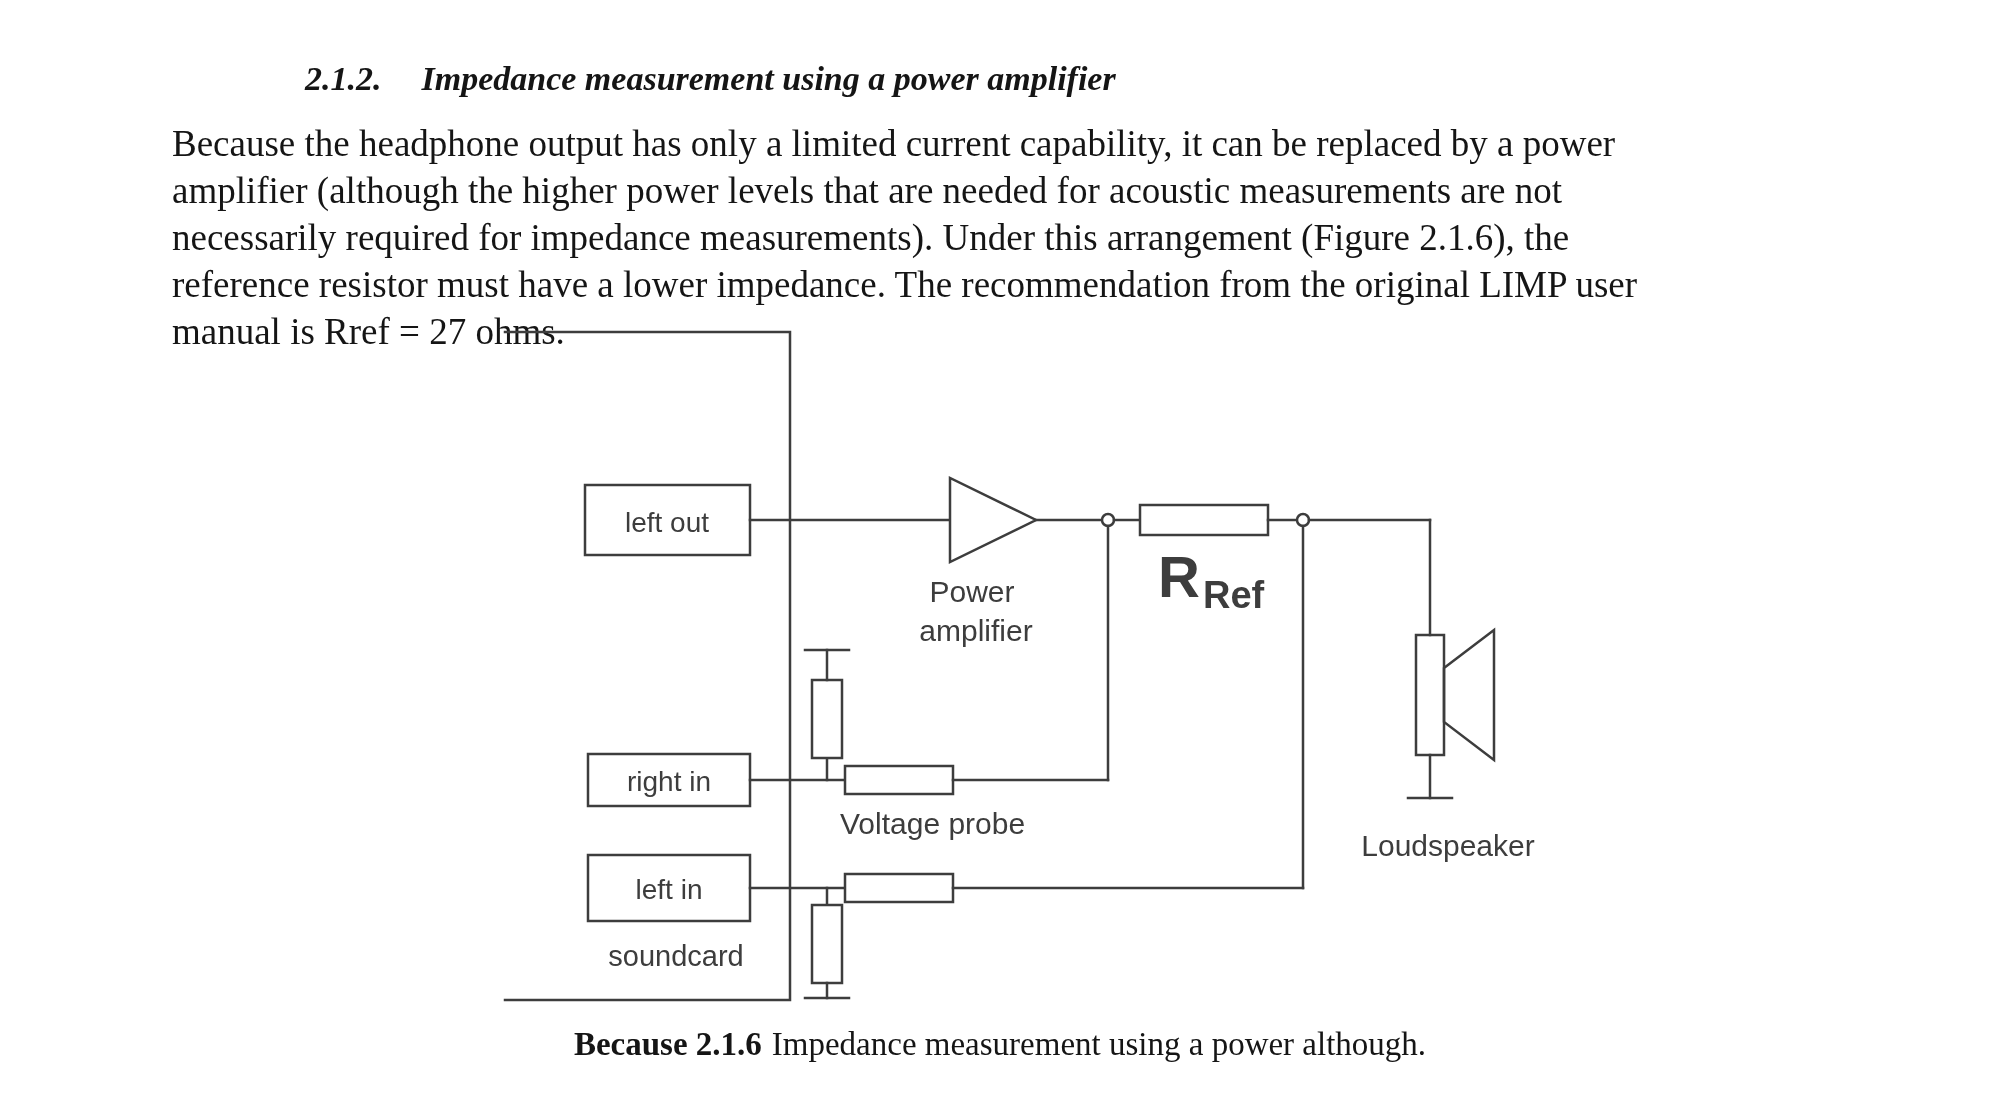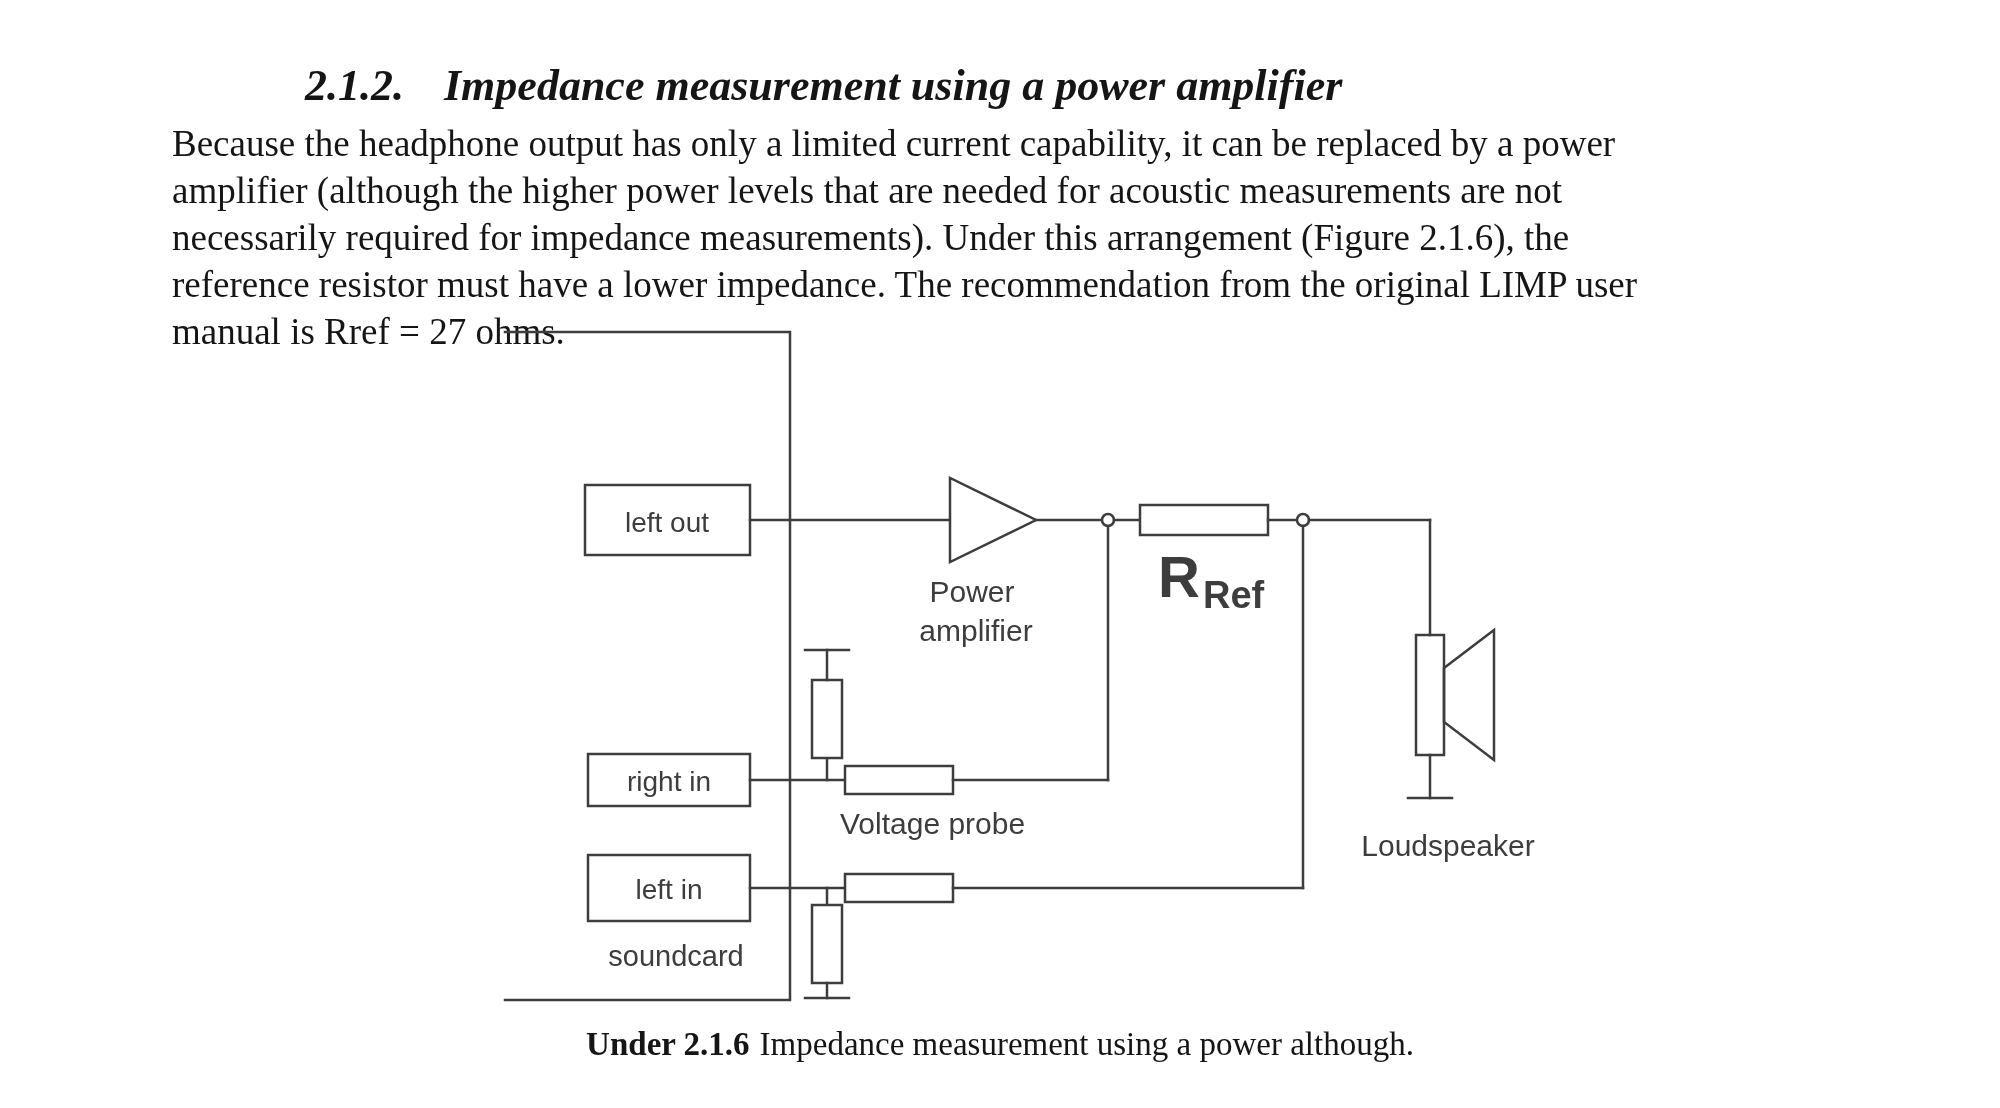--- a/index.html
+++ b/index.html
@@ -9,21 +9,21 @@
     height: 1108px;
     background: #ffffff;
     font-family: "Liberation Serif", serif;
     color: #151515;
     overflow: hidden;
   }
   .heading {
     position: absolute;
     left: 305px;
     top: 60px;
-    font-size: 44px;
+    font-size: 34px;
     font-weight: bold;
     font-style: italic;
     white-space: nowrap;
   }
   .heading .num { margin-right: 40px; }
   .body-par {
     position: absolute;
     left: 172px;
     top: 120px;
     width: 1760px;
@@ -112,16 +112,16 @@
       <text x="972" y="602" font-size="30" text-anchor="middle">Power</text>
       <text x="976" y="641" font-size="30" text-anchor="middle">amplifier</text>
       <text x="1158" y="597" font-size="58" font-weight="bold">R</text>
       <text x="1203" y="608" font-size="38" font-weight="bold">Ref</text>
       <text x="840" y="834" font-size="30">Voltage probe</text>
       <text x="1448" y="856" font-size="30" text-anchor="middle">Loudspeaker</text>
     </g>
   </svg>
 
   <div class="caption">
-    <span class="cap-label">Under 2.1.6</span><span>Impedance measurement using a power although.</span>
+    <span class="cap-label">Because 2.1.6</span><span>Impedance measurement using a power although.</span>
   </div>
 
 </div>
 
 </body></html>

